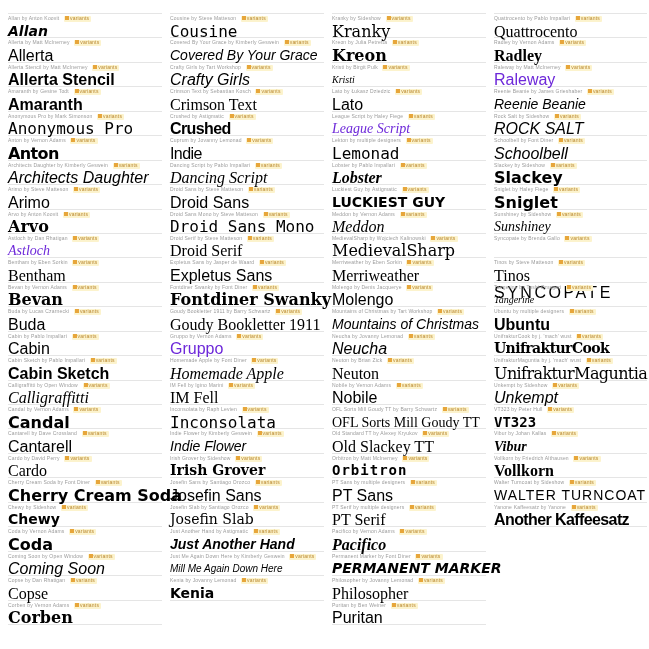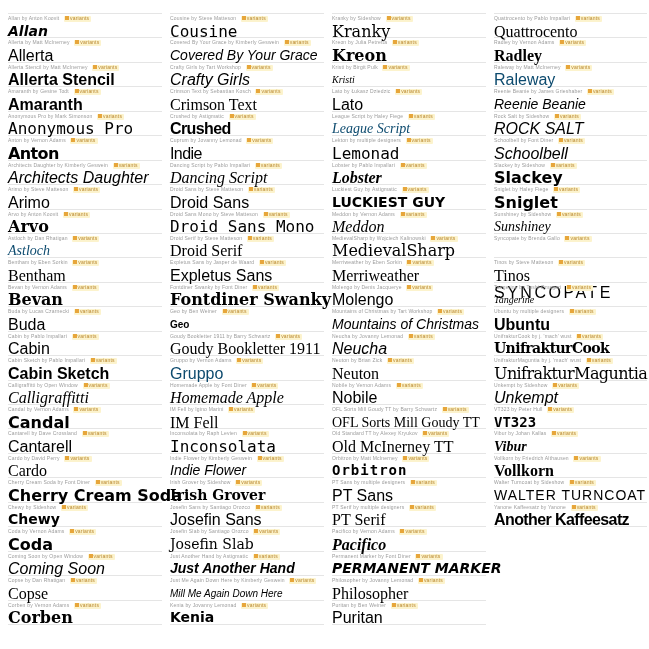--- a/index.html
+++ b/index.html
@@ -19,21 +19,21 @@
   .f-mono{font-family:"DejaVu Sans Mono",monospace;}
   .w-b{font-weight:bold;}
   .w-x{font-weight:800;font-family:"DejaVu Sans",sans-serif;}
   .i{font-style:italic;}
   .u{text-transform:uppercase;}
   .sp{letter-spacing:2.5px;margin-top:43px;}
   .sp1{letter-spacing:1px;}
   .cond{letter-spacing:-.6px;}
   .sm{font-size:10px;}
   .lg{font-size:16px;}
-  .gray{color:#0c4a6e;}
+  .gray{color:#6d28d9;}
 </style>
 </head>
 <body>
 
 <div class="page">
   <div class="cols" id="cols">
       <div class="col">
   <div class="entry">
     <div class="attr">
       <span class="attr-text">Allan by Anton Koovit</span>
@@ -398,29 +398,20 @@
   <div class="entry">
     <div class="attr">
       <span class="attr-text">Fontdiner Swanky by Font Diner</span>
       <span class="chip" hidden="">
         <span class="chip-ic"></span><span class="chip-tx">variants</span>
       </span>
     </div>
     <div class="fname f-slab w-b lg">Fontdiner Swanky</div>
   </div>
 
-  <div class="entry">
-    <div class="attr">
-      <span class="attr-text">Geo by Ben Weiner</span>
-      <span class="chip" hidden="">
-        <span class="chip-ic"></span><span class="chip-tx">variants</span>
-      </span>
-    </div>
-    <div class="fname f-sans w-b sm">Geo</div>
-  </div>
 
   <div class="entry">
     <div class="attr">
       <span class="attr-text">Goudy Bookletter 1911 by Barry Schwartz</span>
       <span class="chip" hidden="">
         <span class="chip-ic"></span><span class="chip-tx">variants</span>
       </span>
     </div>
     <div class="fname f-serif lg">Goudy Bookletter 1911</div>
   </div>
@@ -706,21 +697,21 @@
     <div class="fname f-serif">OFL Sorts Mill Goudy TT</div>
   </div>
 
   <div class="entry">
     <div class="attr">
       <span class="attr-text">Old Standard TT by Alexey Kryukov</span>
       <span class="chip">
         <span class="chip-ic"></span><span class="chip-tx">variants</span>
       </span>
     </div>
-    <div class="fname f-serif lg">Old McInerney TT</div>
+    <div class="fname f-serif lg">Old Slackey TT</div>
   </div>
 
   <div class="entry">
     <div class="attr">
       <span class="attr-text">Orbitron by Matt McInerney</span>
       <span class="chip">
         <span class="chip-ic"></span><span class="chip-tx">variants</span>
       </span>
     </div>
     <div class="fname f-mono w-b sp1">Orbitron</div>

